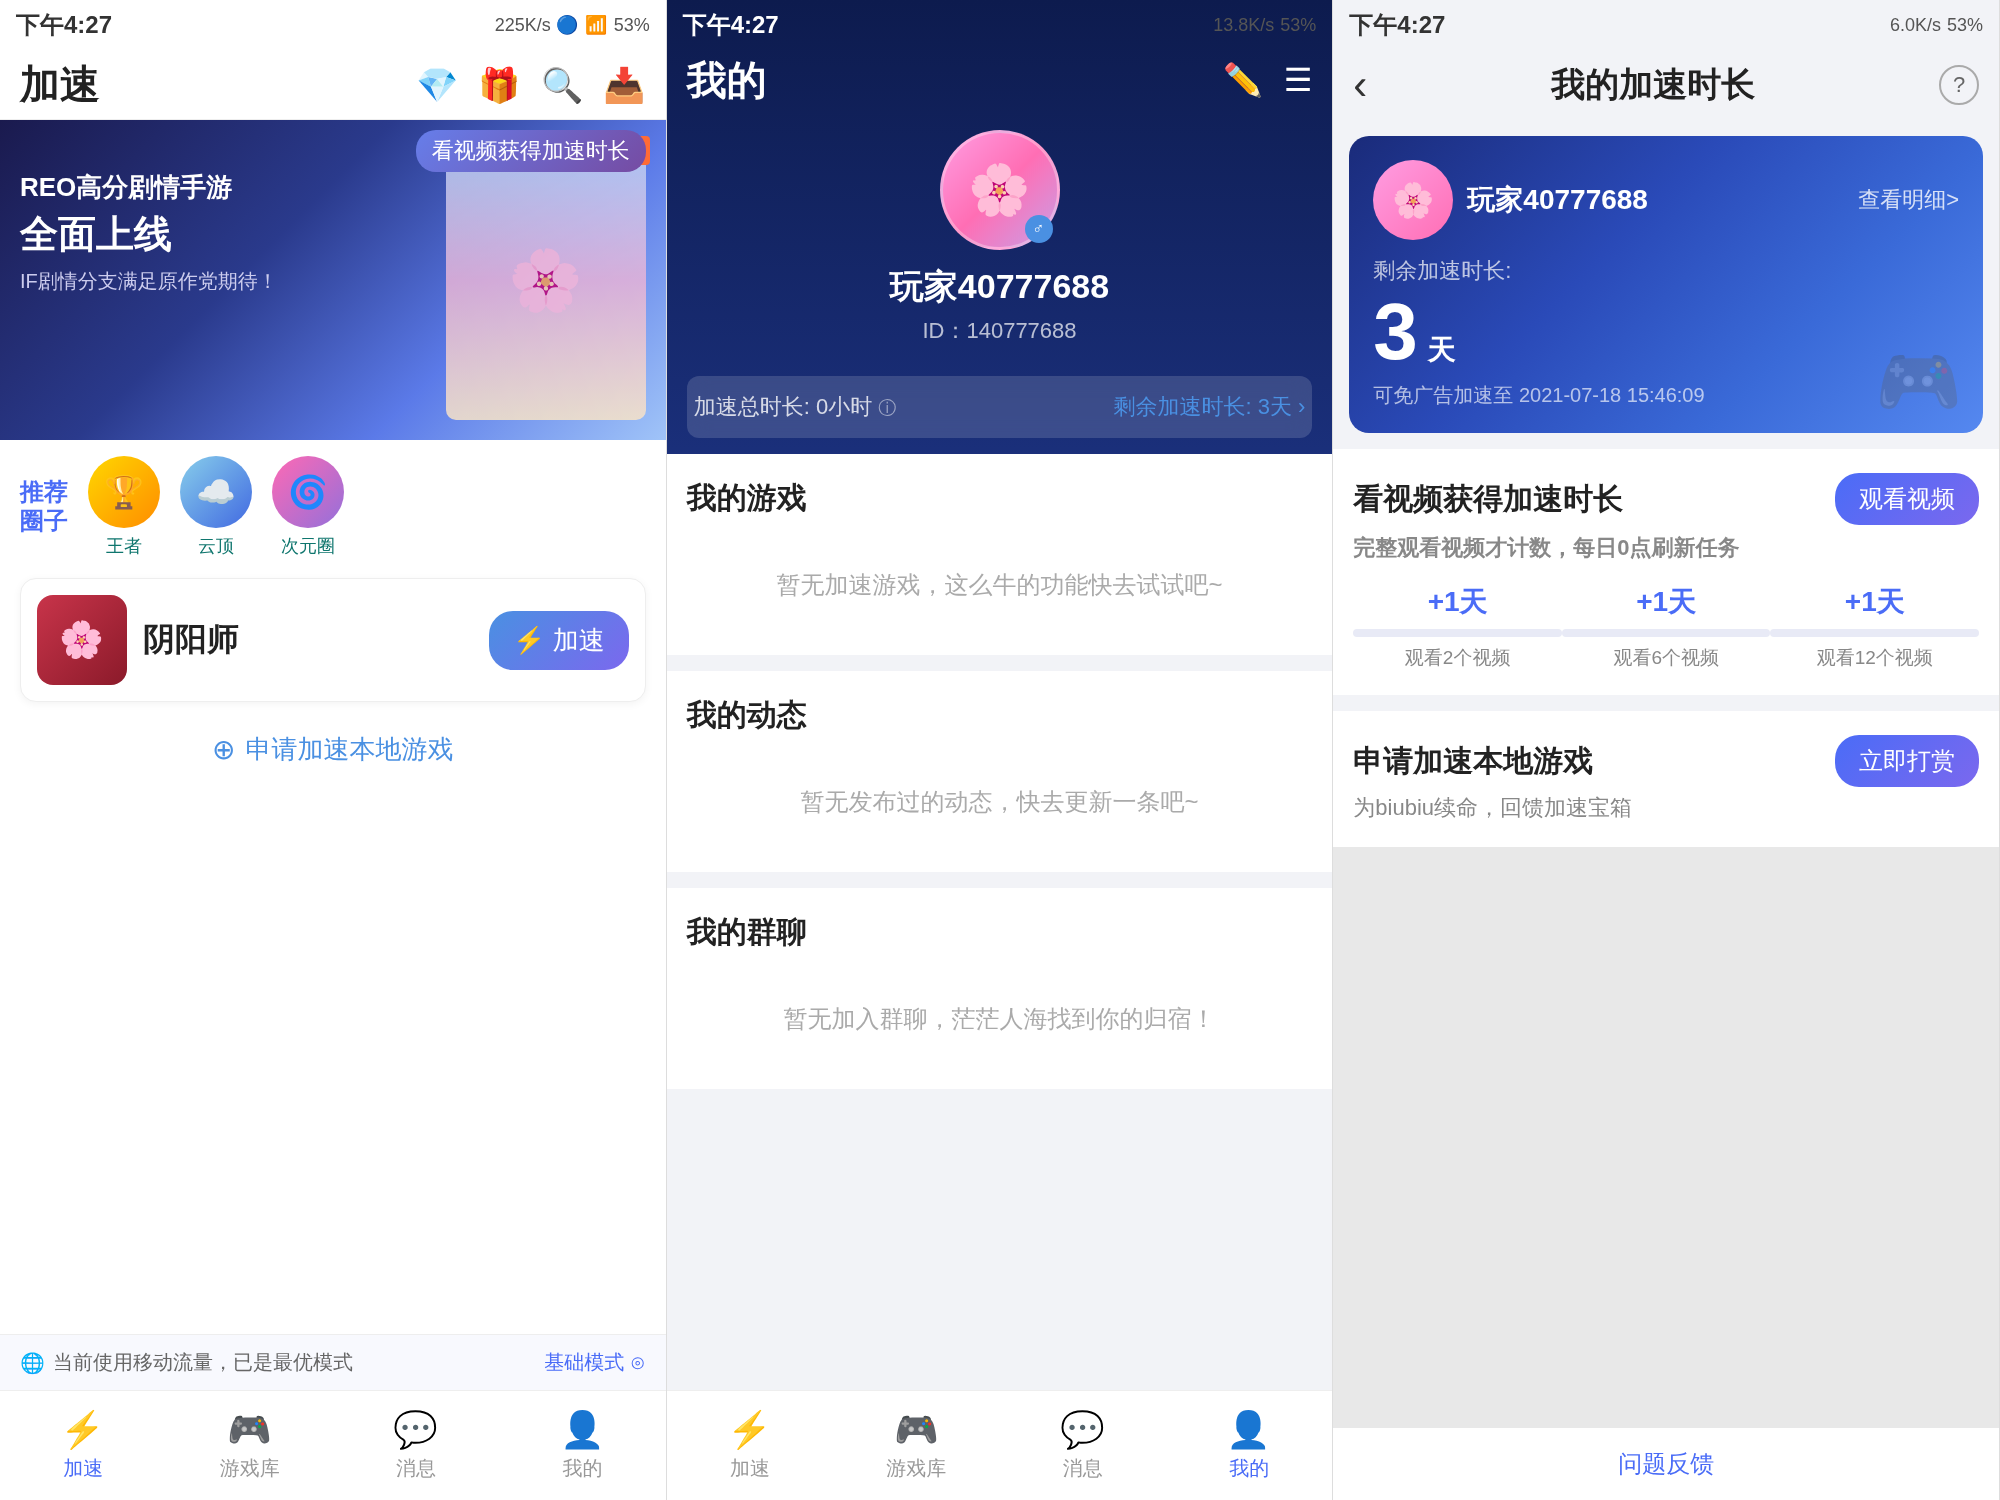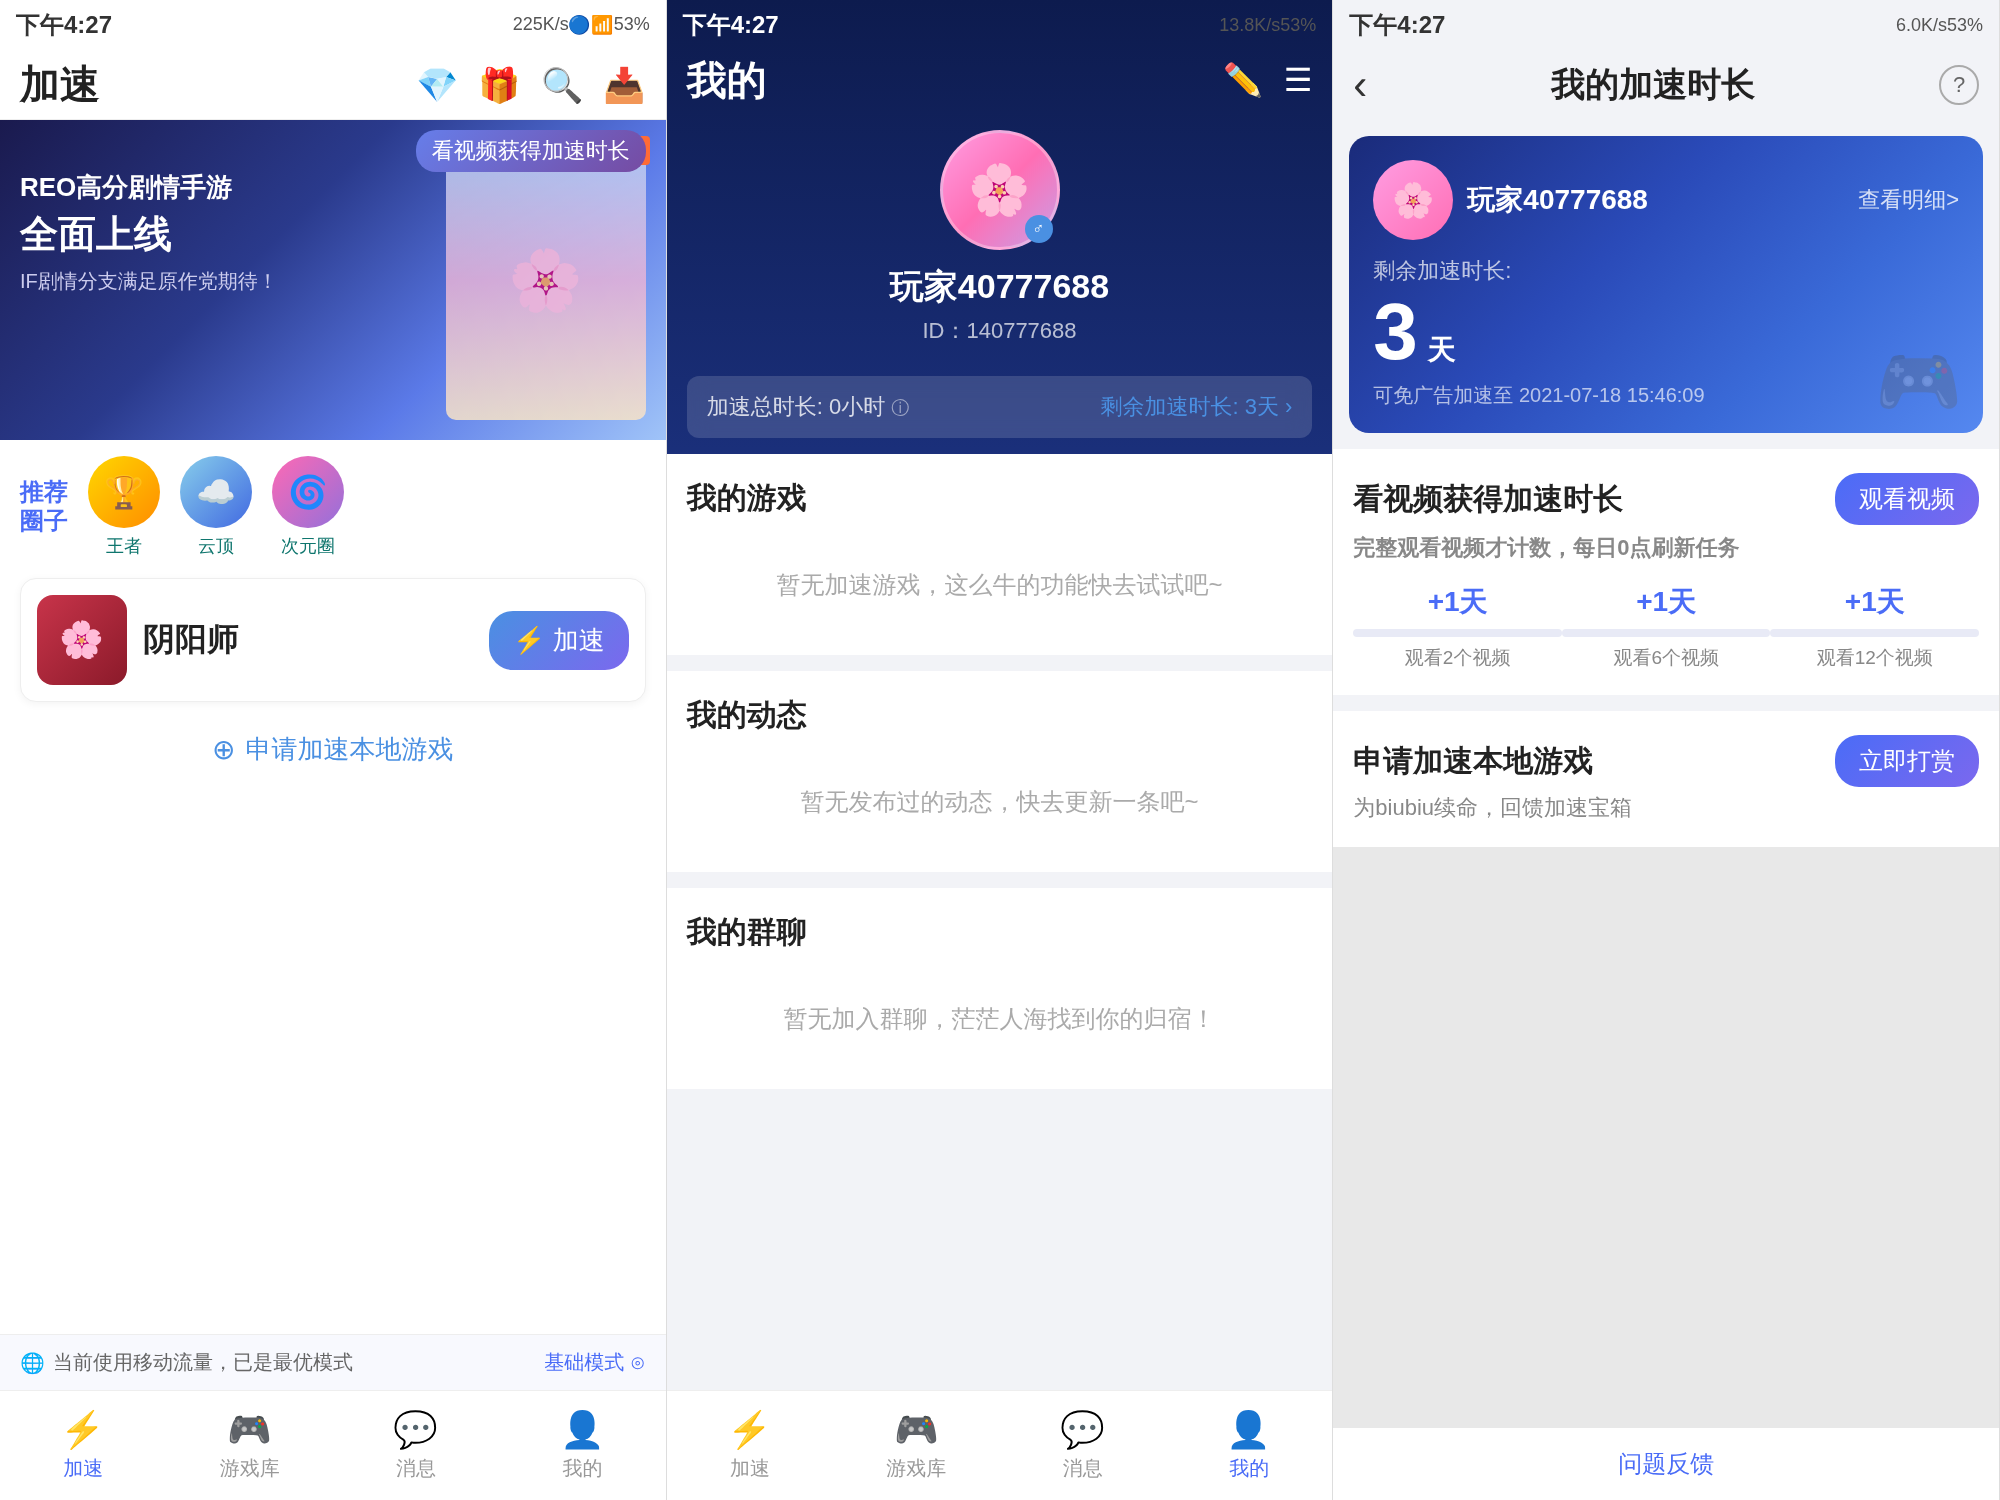--- a/index.html
+++ b/index.html
@@ -30,21 +30,21 @@
       background: #fff;
       display: flex;
       align-items: center;
       justify-content: space-between;
       padding: 0 16px;
       font-size: 22px;
       color: #333;
       flex-shrink: 0;
     }
     .status-bar .time { font-weight: 600; font-size: 24px; }
-    .status-bar .icons { display: flex; font-size: 18px; color: #555; }
+    .status-bar .icons { display: flex; align-items: center; gap: 6px; font-size: 18px; color: #555; }
 
     
     .panel1 .top-bar {
       height: 80px;
       background: #fff;
       display: flex;
       align-items: center;
       padding: 0 20px;
       justify-content: space-between;
       border-bottom: 1px solid #eee;
@@ -263,21 +263,21 @@
       font-size: 16px;
       color: #fff;
     }
     .profile-name { font-size: 34px; font-weight: 700; color: #fff; margin-top: 14px; }
     .profile-id { font-size: 22px; color: rgba(255,255,255,0.7); margin-top: 6px; }
 
     .accel-time-bar {
       margin: 0 20px 16px;
       background: rgba(255,255,255,0.15);
       border-radius: 12px;
-      padding: 16px 20px;
+      padding: 16px 7px;
       display: flex;
       align-items: center;
       justify-content: space-between;
       flex-shrink: 0;
       backdrop-filter: blur(10px);
     }
     .accel-time-bar .left { font-size: 22px; color: rgba(255,255,255,0.8); }
     .accel-time-bar .right {
       display: flex; align-items: center; gap: 8px;
       font-size: 22px; color: #4a90e2;

